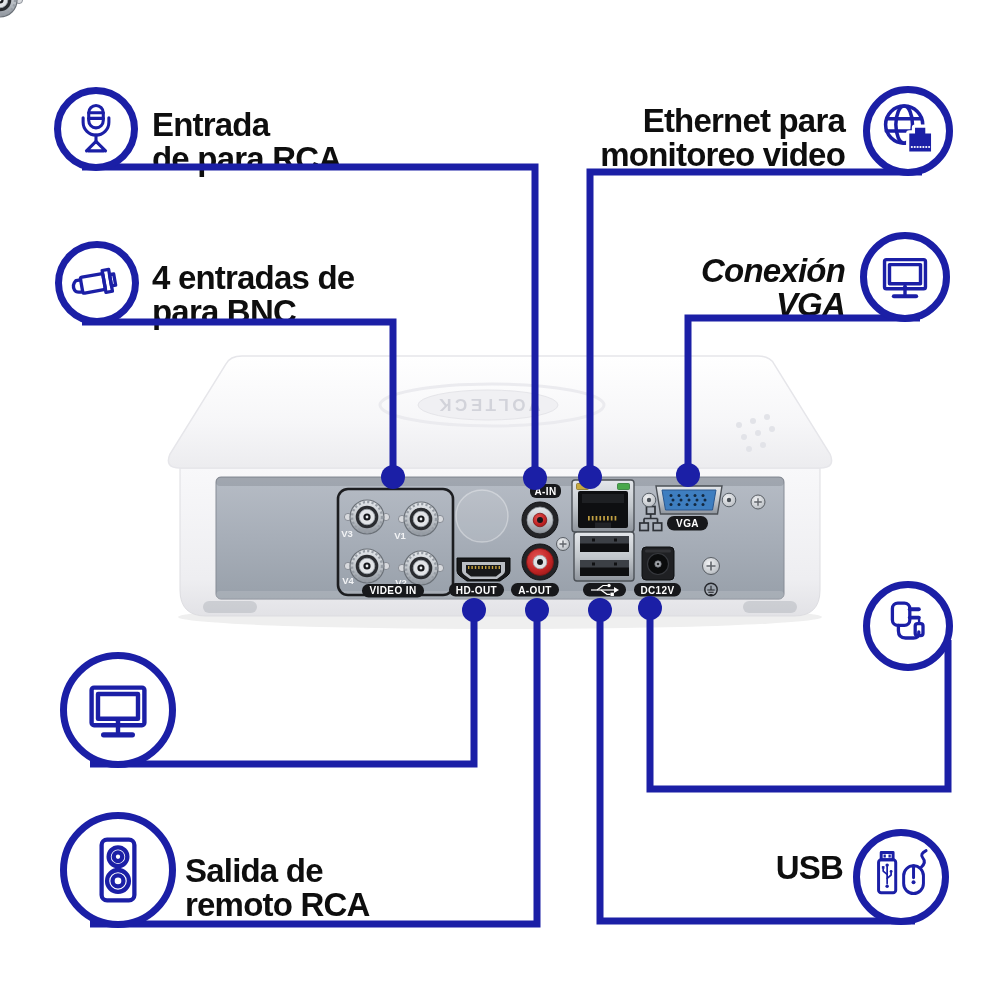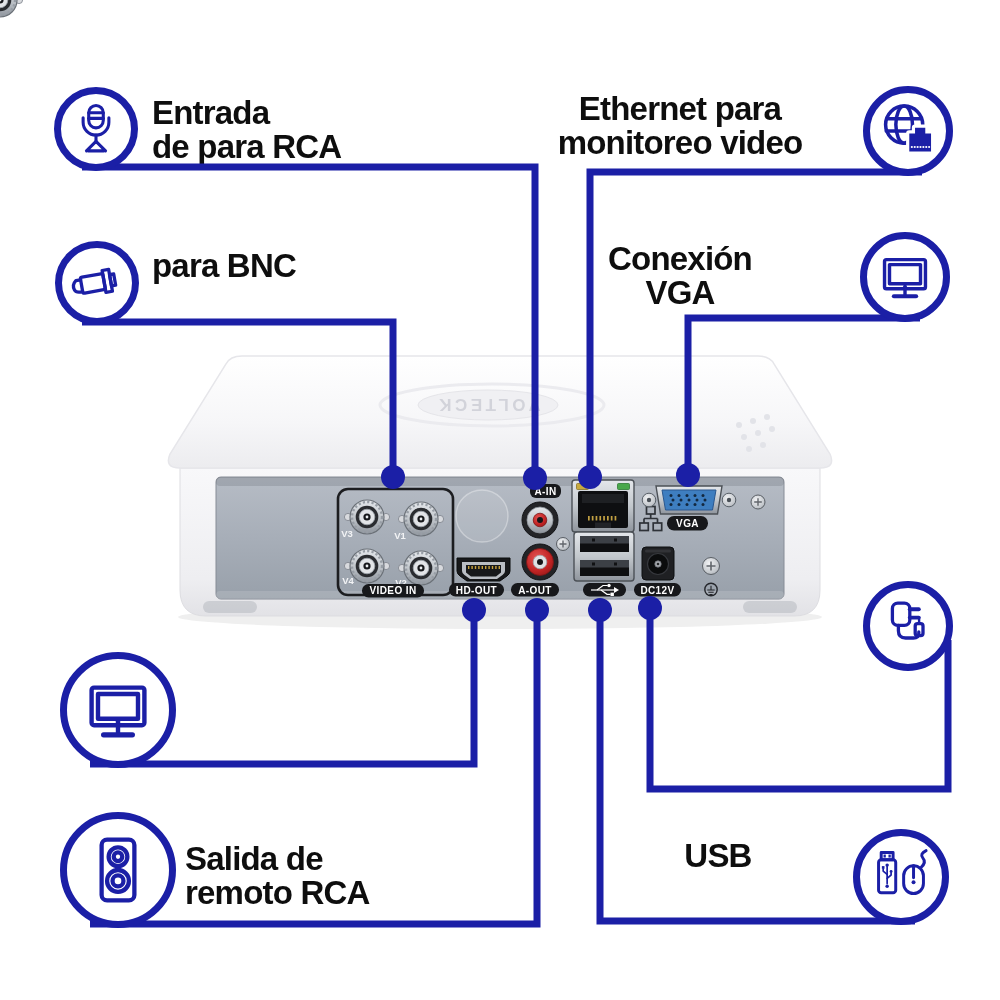--- a/index.html
+++ b/index.html
@@ -9,23 +9,23 @@
   html,body{margin:0;padding:0;background:#fff;}
   .canvas{
     position:relative;width:1000px;height:1000px;background:#ffffff;overflow:hidden;
     font-family:"Liberation Sans",sans-serif;
   }
   .abs{position:absolute;left:0;top:0;}
   
   .callout-label{
     position:absolute;
     font-weight:700;font-size:33px;line-height:34px;letter-spacing:-0.8px;
-    color:var(--ink);white-space:nowrap;
+    color:var(--ink);white-space:nowrap;margin-top:12px;
   }
-  .callout-label.right{text-align:center;}
+  .callout-label.right{text-align:right;}
   
   .icon-circle{
     position:absolute;box-sizing:border-box;
     border:7px solid var(--accent);border-radius:50%;
     background:#ffffff;display:flex;align-items:center;justify-content:center;
     z-index:3;
   }
   .ic{stroke:var(--accent);fill:none;stroke-width:5.5;stroke-linecap:round;stroke-linejoin:round;}
   .ic .fil{fill:var(--accent);stroke:none;}
   .ic .thick{stroke-width:6.5;}
@@ -405,29 +405,30 @@
       </g>
     </svg>
   </div>
 
   <div class="callout-label" style="left:152px;top:96px;">
     <div>Entrada</div>
     <div>de para RCA</div>
   </div>
 
   <div class="callout-label" style="left:152px;top:249px;">
+    <div>4 entradas de</div>
     <div>para BNC</div>
   </div>
 
   <div class="callout-label right" style="right:155px;top:92px;width:330px;">
     <div>Ethernet para</div>
     <div>monitoreo video</div>
   </div>
 
-  <div class="callout-label right" style="right:155px;top:242px;width:330px;">
+  <div class="callout-label right" style="right:155px;top:242px;width:330px;font-style:italic;">
     <div>Conexión</div>
     <div>VGA</div>
   </div>
 
 
   <div class="callout-label" style="left:185px;top:842px;">
     <div>Salida de</div>
     <div>remoto RCA</div>
   </div>
 

